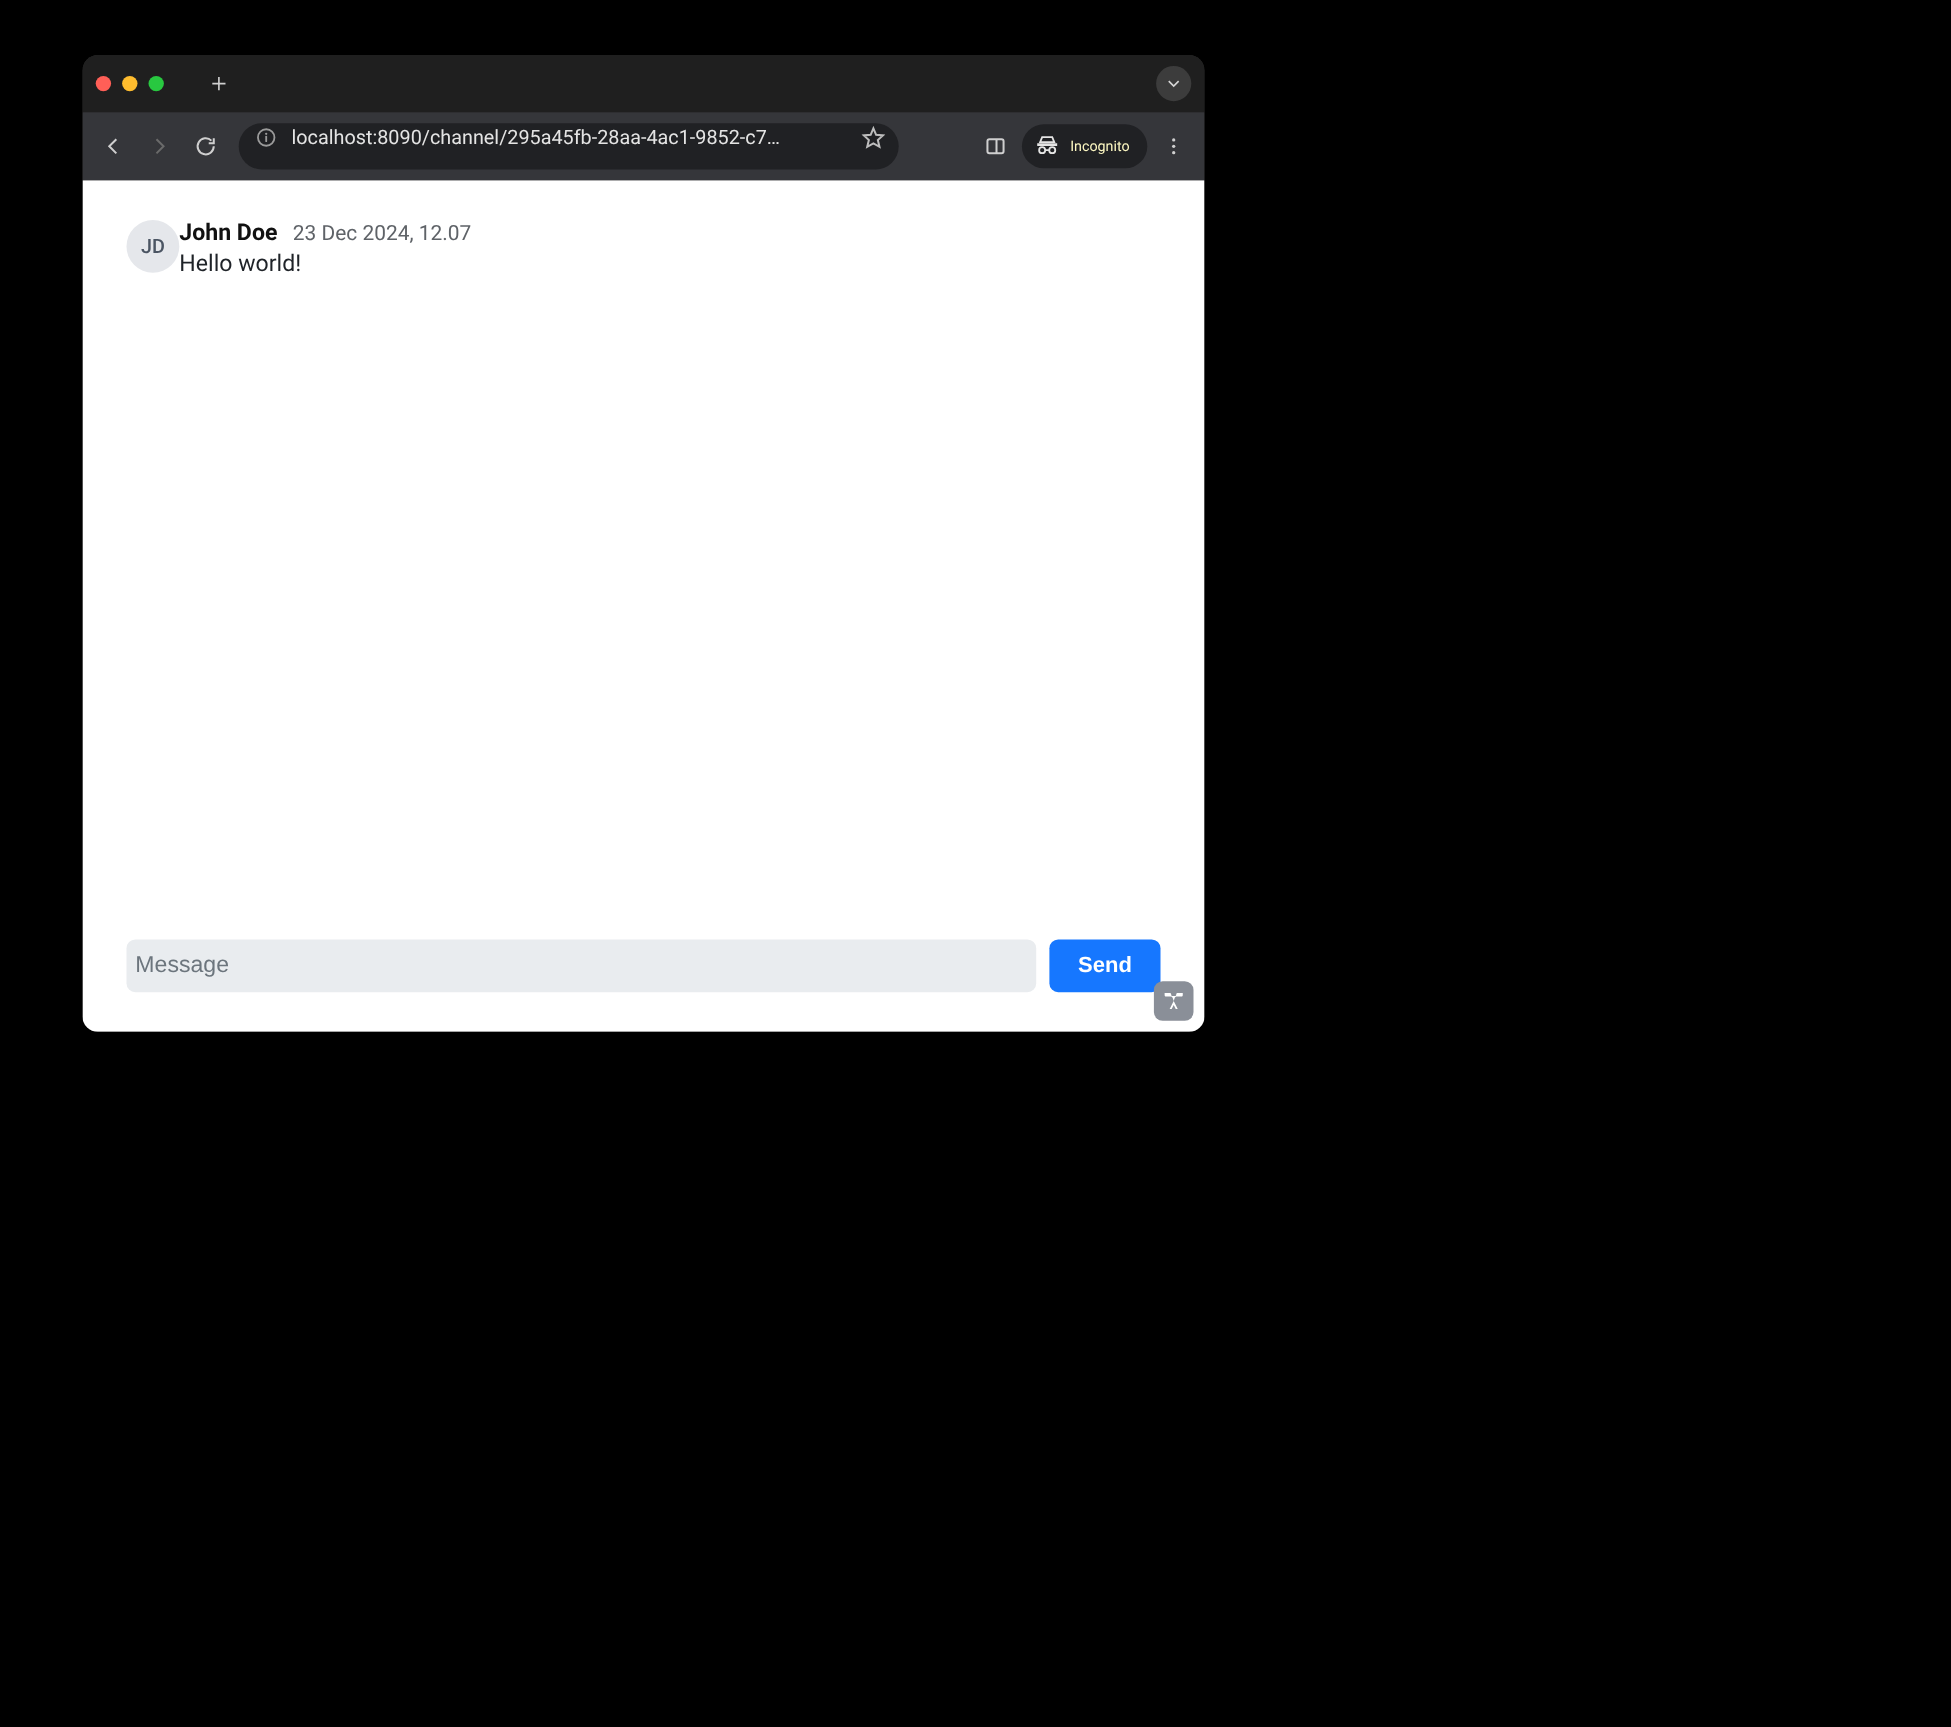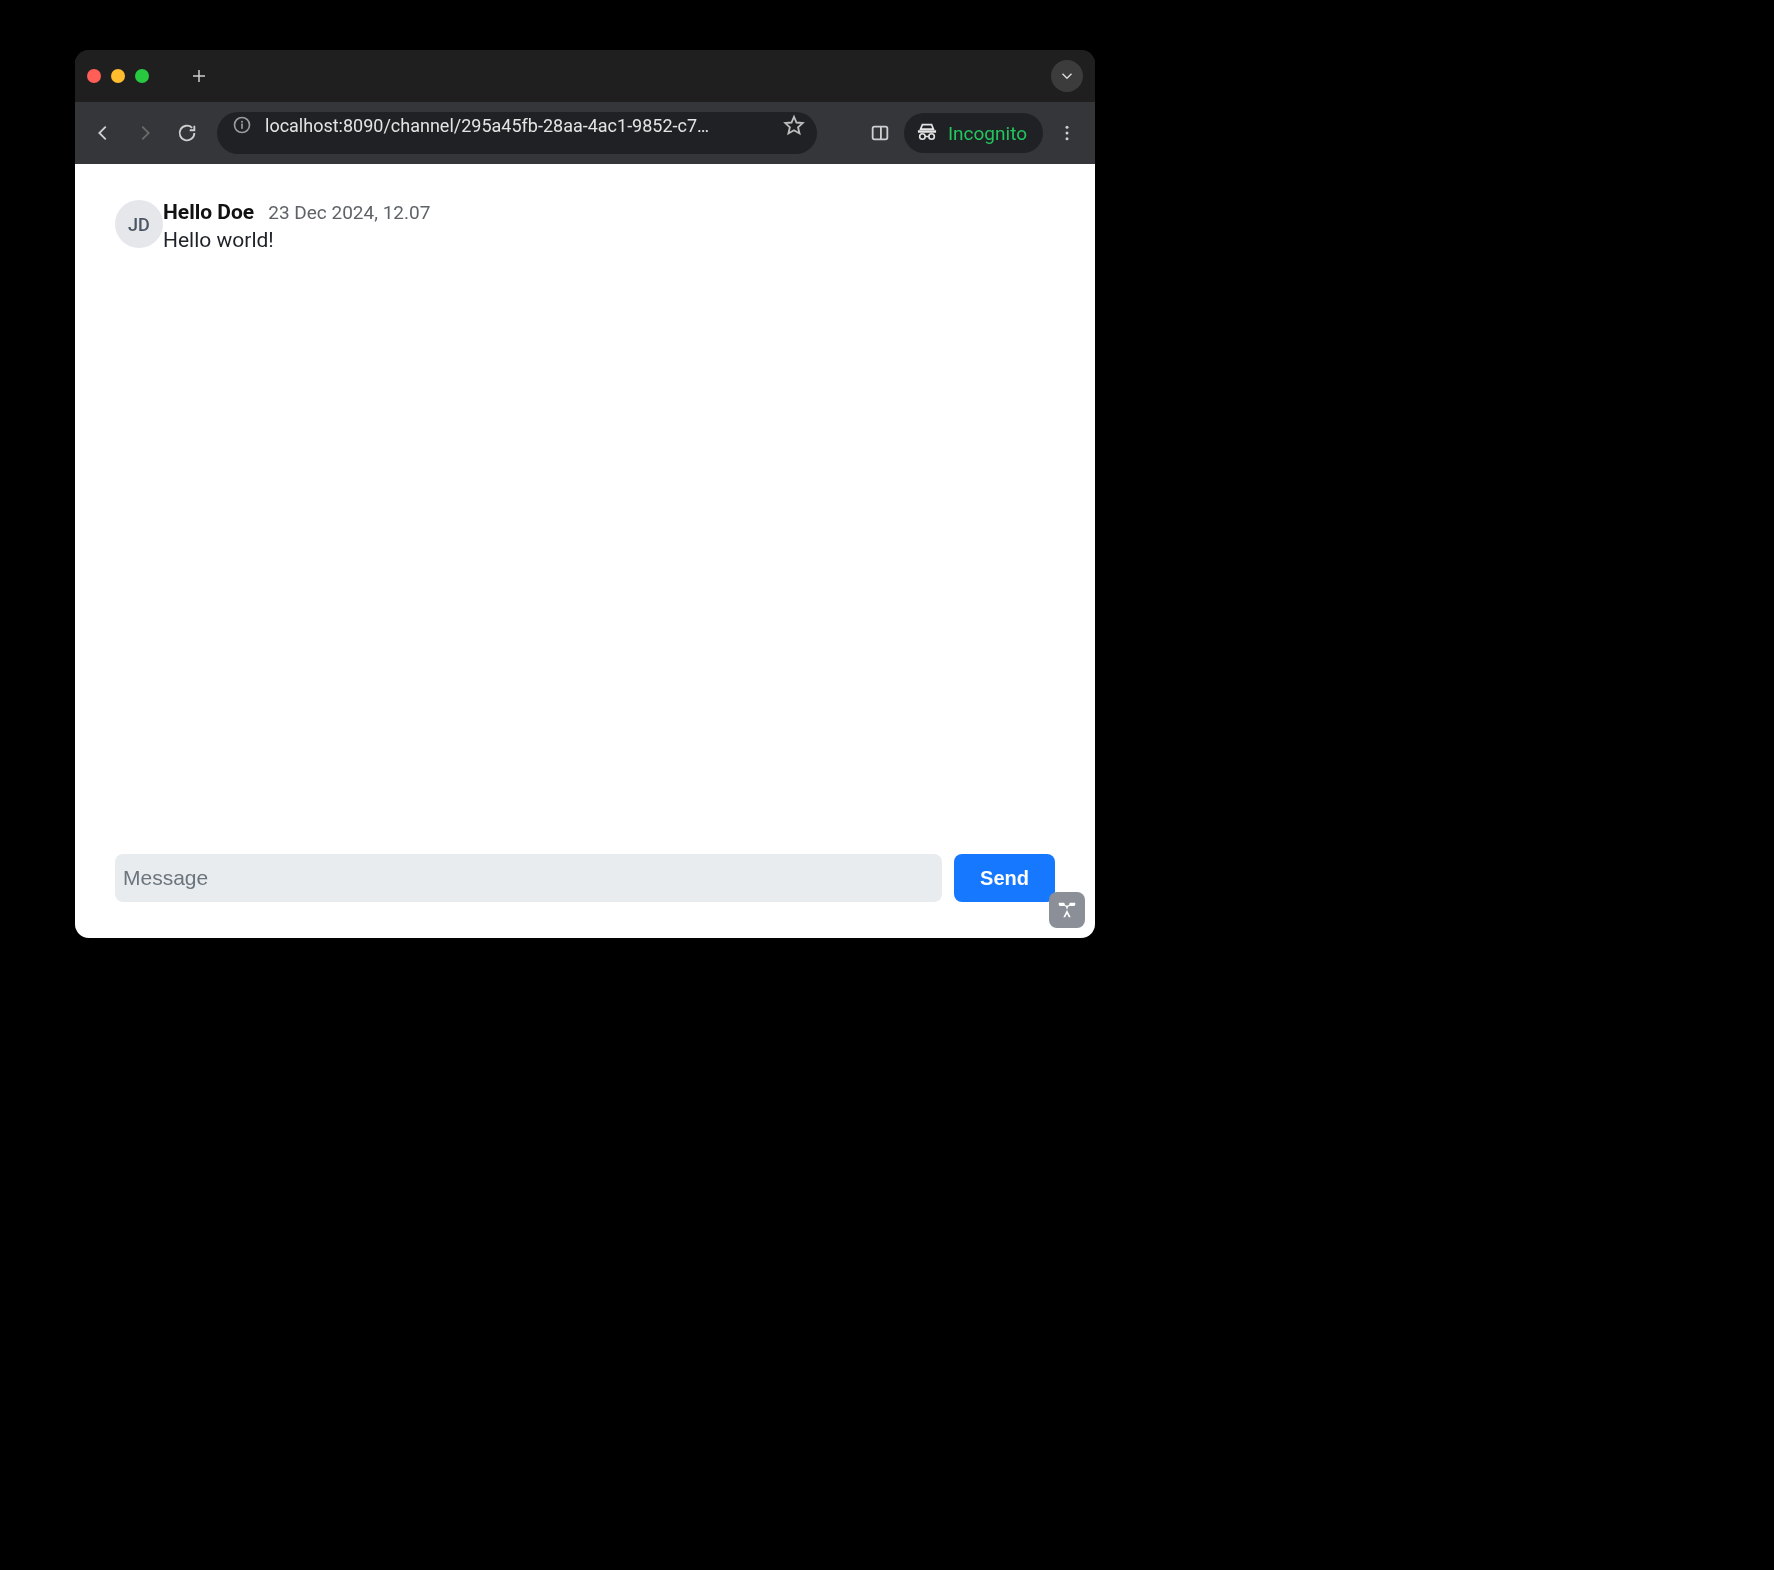--- a/index.html
+++ b/index.html
@@ -125,21 +125,21 @@
       width:26px; height:26px; color:#bdbdbd; display:flex; align-items:center; justify-content:center;
       cursor:pointer;
     }
     .spacer-flex { flex:1; }
     .incognito-chip {
       height: 40px;
       background:#202124;
       border-radius: 20px;
       display:flex; align-items:center; gap:10px;
       padding: 0 16px 0 12px;
-      color:#22c55e; font-size:19px;
+      color:#fef9c3; font-size:13px;
     }
     .incognito-chip svg { width:22px; height:22px; }
     .kebab {
       width:36px; height:36px; display:flex; align-items:center; justify-content:center;
       color:#cfcfcf; cursor:pointer;
     }
     
     .page {
       flex:1;
       background:#ffffff;
@@ -289,21 +289,21 @@
         </svg>
     </div>
   </div>
 
   <div class="page">
     <div class="chat-area">
       <div class="message-row">
         <div class="avatar">JD</div>
         <div class="msg-body">
           <div class="msg-head">
-            <span class="msg-author">Hello Doe</span>
+            <span class="msg-author">John Doe</span>
             <span class="msg-time">23 Dec 2024, 12.07</span>
           </div>
           <div class="msg-text">Hello world!</div>
         </div>
       </div>
     </div>
 
     <div class="composer">
       <input type="text" placeholder="Message" style="">
       <button>Send</button>

